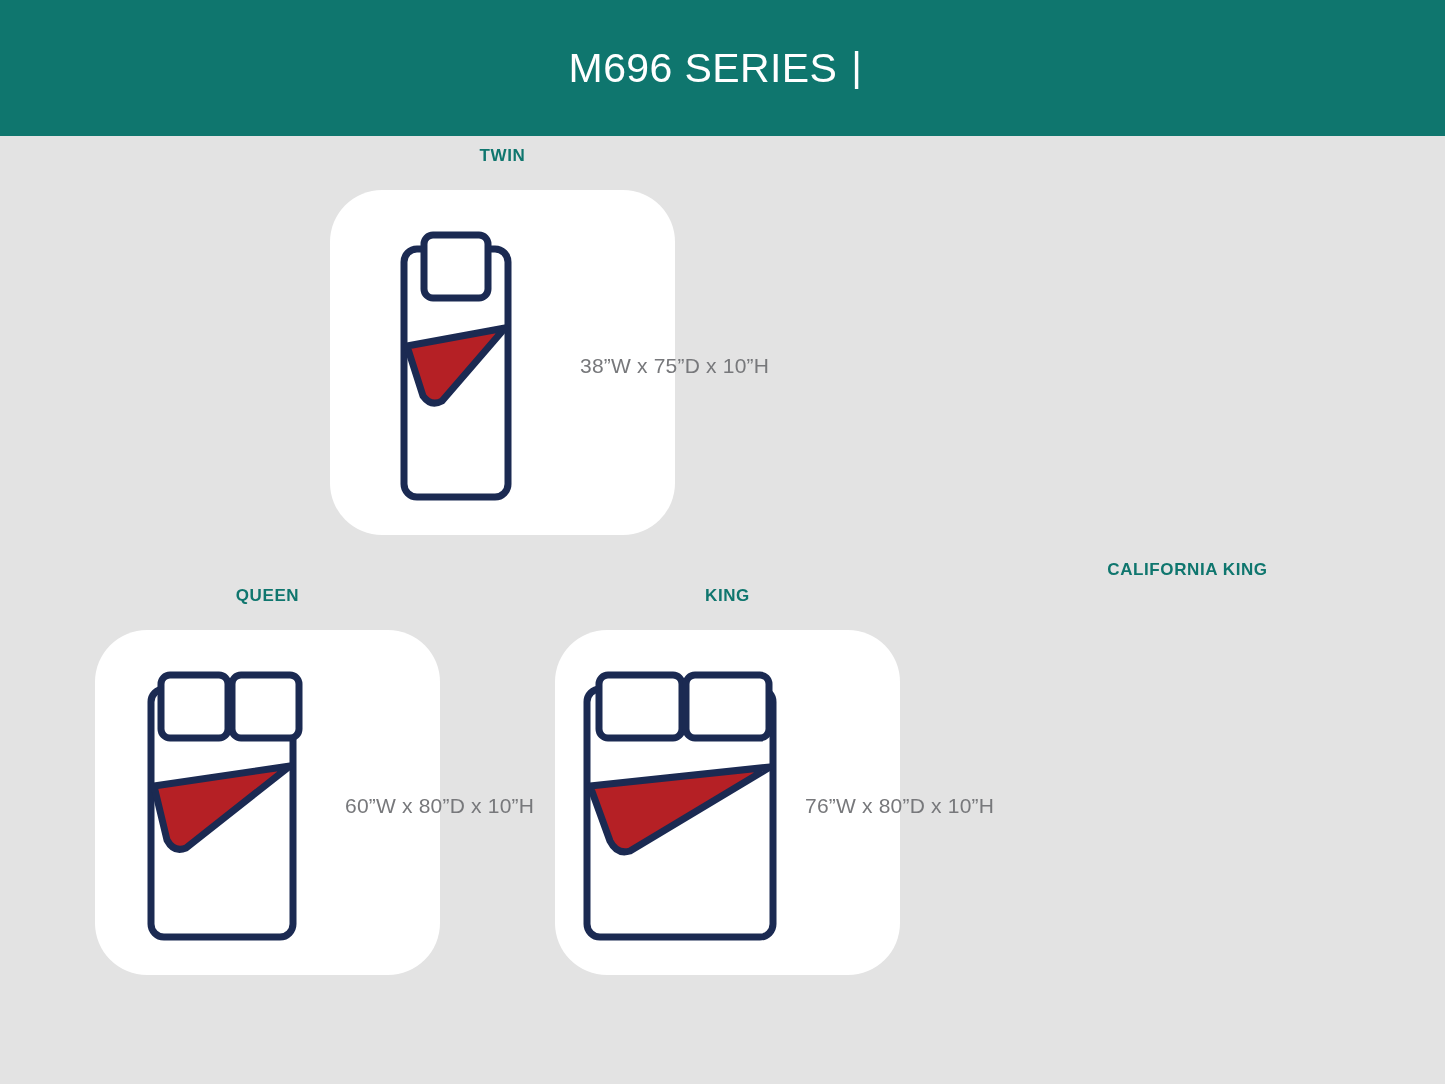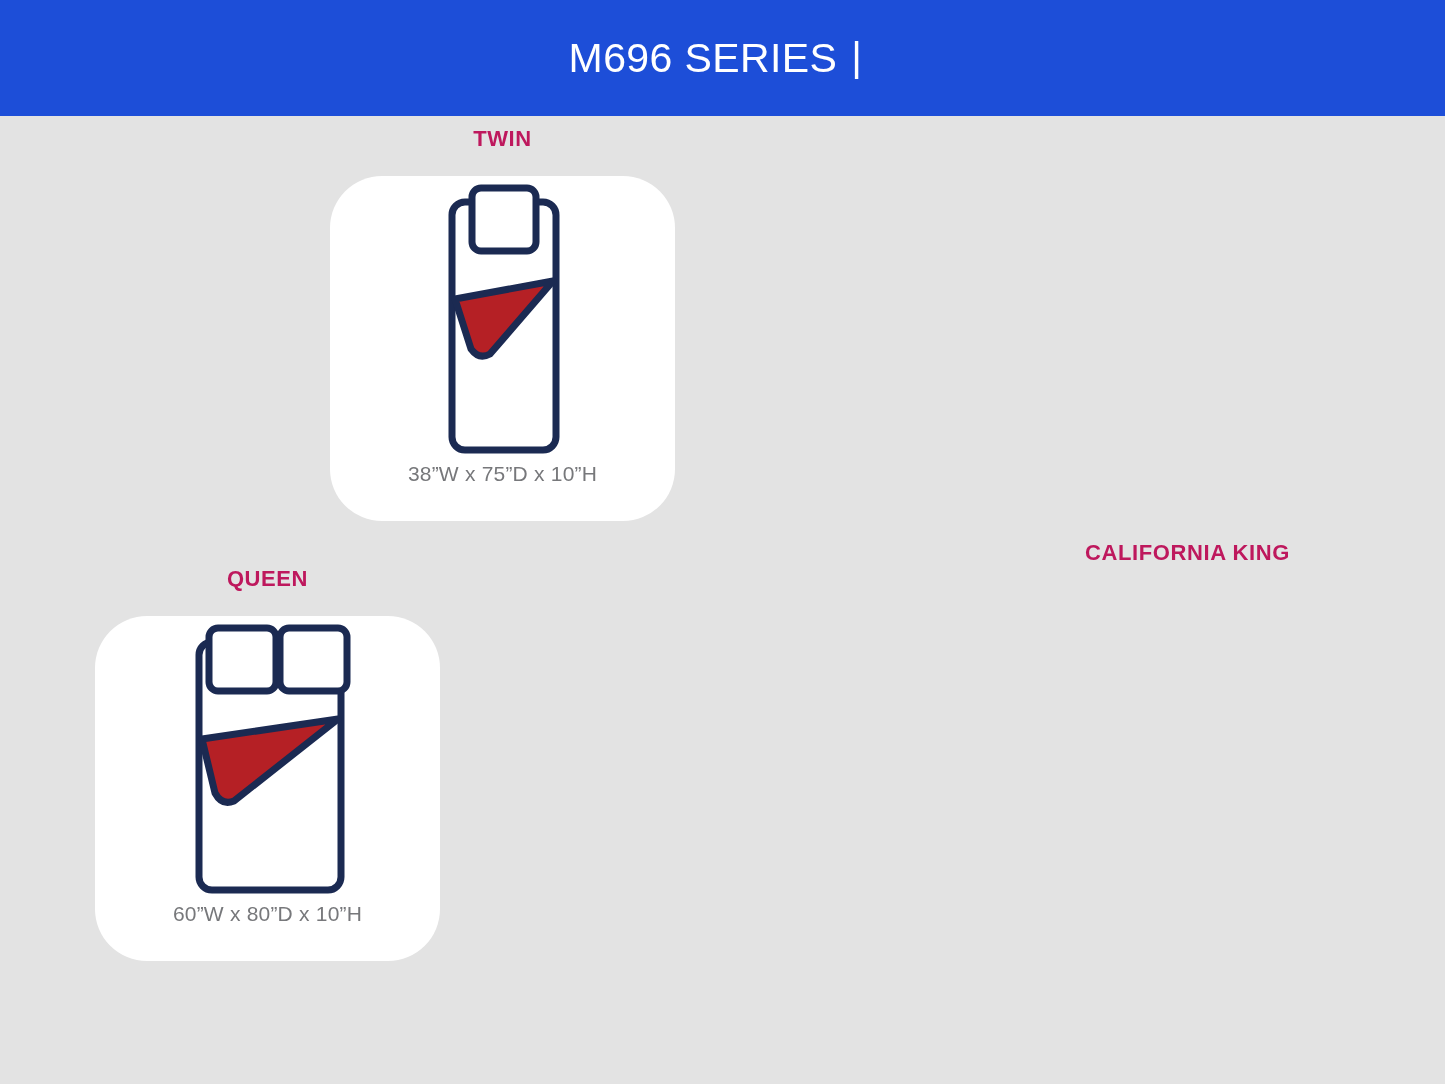--- a/index.html
+++ b/index.html
@@ -10,22 +10,22 @@
     width: 1445px;
     height: 1084px;
     background: #e3e3e3;
     font-family: "Liberation Sans", sans-serif;
     overflow: hidden;
   }
 
   
   #header-banner {
     width: 100%;
-    height: 116px;
-    background: #1d4ed8;
+    height: 136px;
+    background: #0f766e;
     display: flex;
     align-items: center;
     justify-content: center;
     box-sizing: border-box;
   }
   #header-title {
     color: #ffffff;
     font-size: 41px;
     letter-spacing: 0.4px;
     white-space: nowrap;
@@ -53,36 +53,36 @@
 
   .size-group {
     position: absolute;
     width: 345px;
     display: flex;
     flex-direction: column;
     align-items: center;
   }
 
   .size-label {
-    font-size: 22px;
+    font-size: 17px;
     font-weight: 700;
-    color: #be185d;
+    color: #0f766e;
     letter-spacing: 0.6px;
     margin-bottom: 24px;
     white-space: nowrap;
     text-align: center;
   }
 
   .size-card {
     width: 345px;
     height: 345px;
     background: #ffffff;
     border-radius: 52px;
     display: flex;
-    flex-direction: column;
+    flex-direction: row;
     align-items: center;
     justify-content: flex-start;
     box-sizing: border-box;
   }
 
   .bed-art {
     flex: 0 0 auto;
     margin-top: 8px;
   }
 
@@ -136,18 +136,30 @@
       <svg class="bed-art" width="250" height="272" viewBox="0 0 250 272">
         <rect x="56" y="18" width="142" height="248" rx="13" ry="13" fill="#ffffff" stroke="#1B2A52" stroke-width="7"></rect>
         <path d="M 59 115 L 195 95 L 195 95 L 91 177 Q 79 182 72 169 Z" fill="#B52025" stroke="#1B2A52" stroke-width="7" stroke-linejoin="round"></path>
         <rect x="66" y="4" width="67" height="63" rx="9" ry="9" fill="#ffffff" stroke="#1B2A52" stroke-width="7"></rect>
         <rect x="137" y="4" width="67" height="63" rx="9" ry="9" fill="#ffffff" stroke="#1B2A52" stroke-width="7"></rect>
       </svg>
       <div class="size-dims">60”W x 80”D x 10”H</div>
     </div>
   </div>
 
+  <div class="size-group pos-king">
+    <div class="size-label">KING</div>
+    <div class="size-card">
+      <svg class="bed-art" width="250" height="272" viewBox="0 0 250 272">
+        <rect x="32" y="18" width="186" height="248" rx="13" ry="13" fill="#ffffff" stroke="#1B2A52" stroke-width="7"></rect>
+        <path d="M 35 115 L 215 96 L 215 96 L 75 180 Q 62 184 55 170 Z" fill="#B52025" stroke="#1B2A52" stroke-width="7" stroke-linejoin="round"></path>
+        <rect x="44" y="4" width="83" height="63" rx="9" ry="9" fill="#ffffff" stroke="#1B2A52" stroke-width="7"></rect>
+        <rect x="131" y="4" width="83" height="63" rx="9" ry="9" fill="#ffffff" stroke="#1B2A52" stroke-width="7"></rect>
+      </svg>
+      <div class="size-dims">76”W x 80”D x 10”H</div>
+    </div>
+  </div>
 
   <div class="size-group pos-calking">
     <div class="size-label">CALIFORNIA KING</div>
   </div>
 
 </div>
 
 </body></html>

